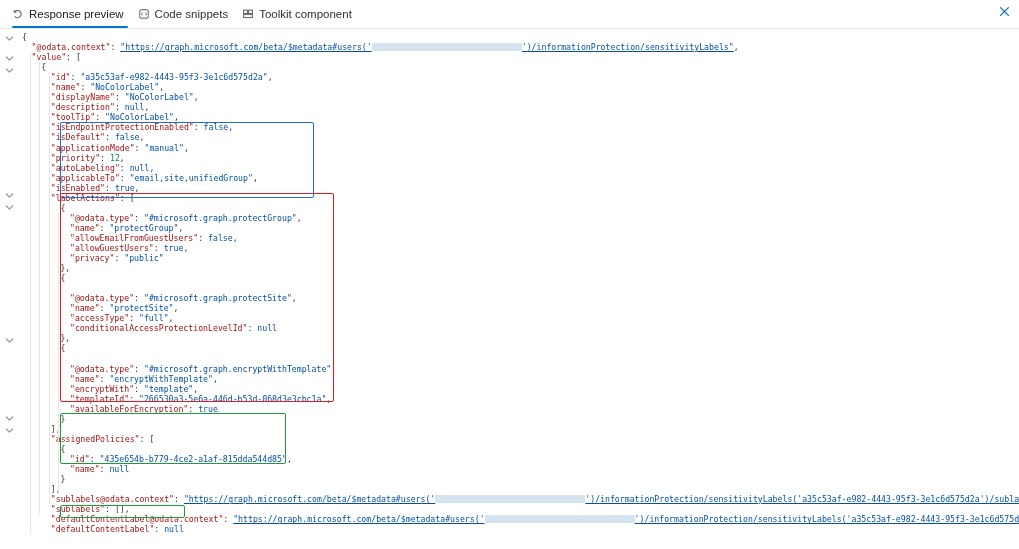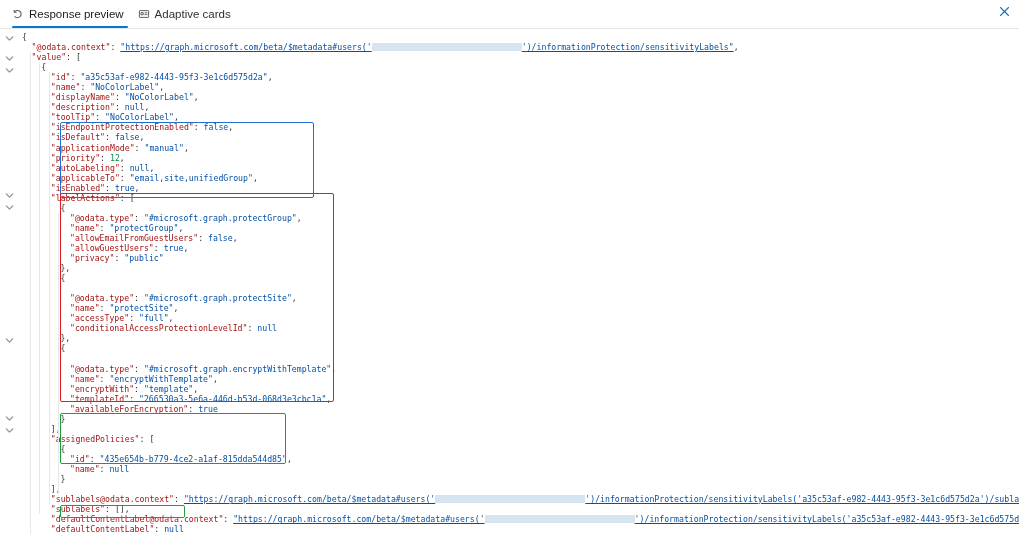--- a/index.html
+++ b/index.html
@@ -102,31 +102,41 @@
       <span class="tabicon">
         <svg width="12" height="12" viewBox="0 0 12 12" fill="none" stroke="#605e5c" stroke-width="1.1">
           <path d="M2.2 4.2 L2.2 1.9 M2.2 4.2 L4.5 4.2"></path>
           <path d="M2.4 4.3 A3.6 3.6 0 1 1 2.6 8.2"></path>
         </svg>
       </span>
       <span>Response preview</span>
     </div>
 
 
-
-
     <div class="tab">
       <span class="tabicon">
         <svg width="12" height="12" viewBox="0 0 12 12" fill="none" stroke="#605e5c" stroke-width="1">
-          <rect x="1.4" y="2.6" width="9.2" height="6.8" rx="0.6"></rect>
-          <path d="M3 4.6h2.2v2.2H3z M6.6 4.8h2.8 M6.6 6.6h2.8"></path>
+          <rect x="1.8" y="1.8" width="8.4" height="8.4" rx="1"></rect>
+          <path d="M4.6 4.8 3.3 6l1.3 1.2 M7.4 4.8 8.7 6 7.4 7.2"></path>
         </svg>
       </span>
-      <span>Adaptive cards</span>
-    </div>
+      <span>Code snippets</span>
+    </div>
+
+    <div class="tab">
+      <span class="tabicon">
+        <svg width="12" height="12" viewBox="0 0 12 12" fill="none" stroke="#605e5c" stroke-width="1">
+          <rect x="1.6" y="2.2" width="4" height="3.2"></rect>
+          <rect x="6.4" y="2.2" width="4" height="3.2"></rect>
+          <rect x="1.6" y="6.4" width="8.8" height="3.2"></rect>
+        </svg>
+      </span>
+      <span>Toolkit component</span>
+    </div>
+
 
     <div class="close-btn">
       <svg width="13" height="13" viewBox="0 0 13 13" fill="none" stroke="#0f6cbd" stroke-width="1.3" stroke-linecap="round">
         <path d="M2.6 2.6 L10.4 10.4 M10.4 2.6 L2.6 10.4"></path>
       </svg>
     </div>
   </div>
 
   <div class="viewer">
     <div class="gutter"></div>

